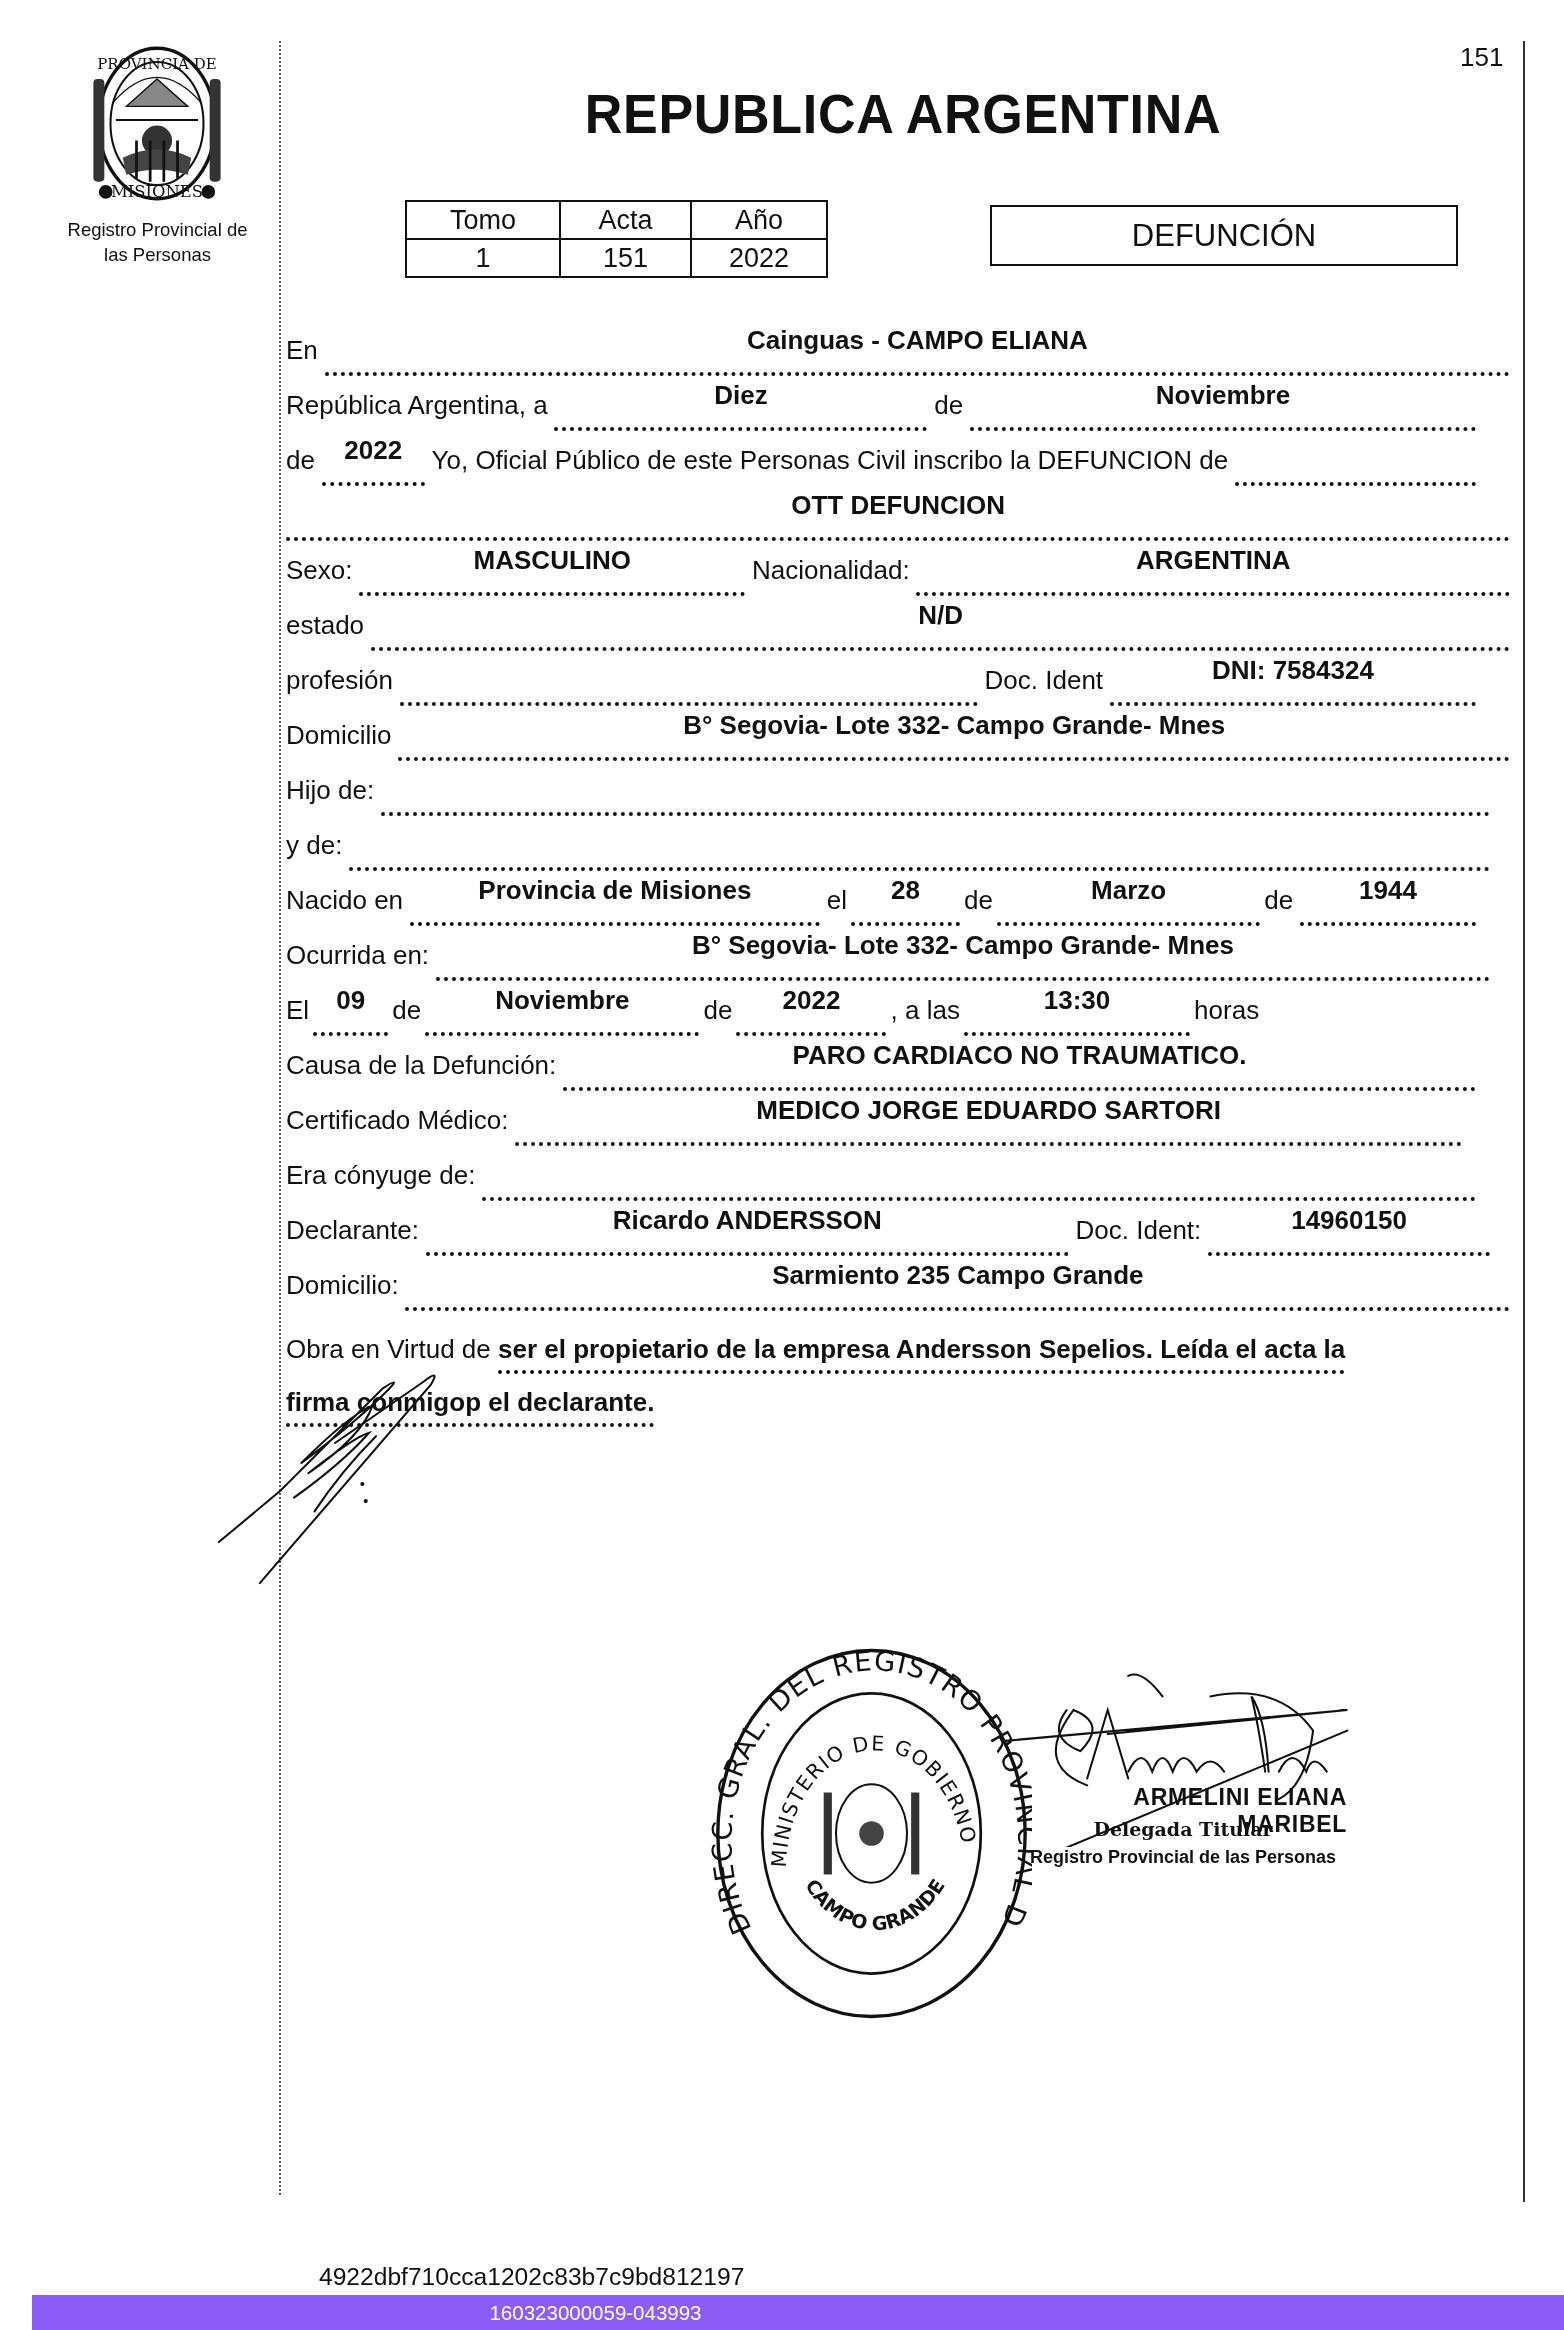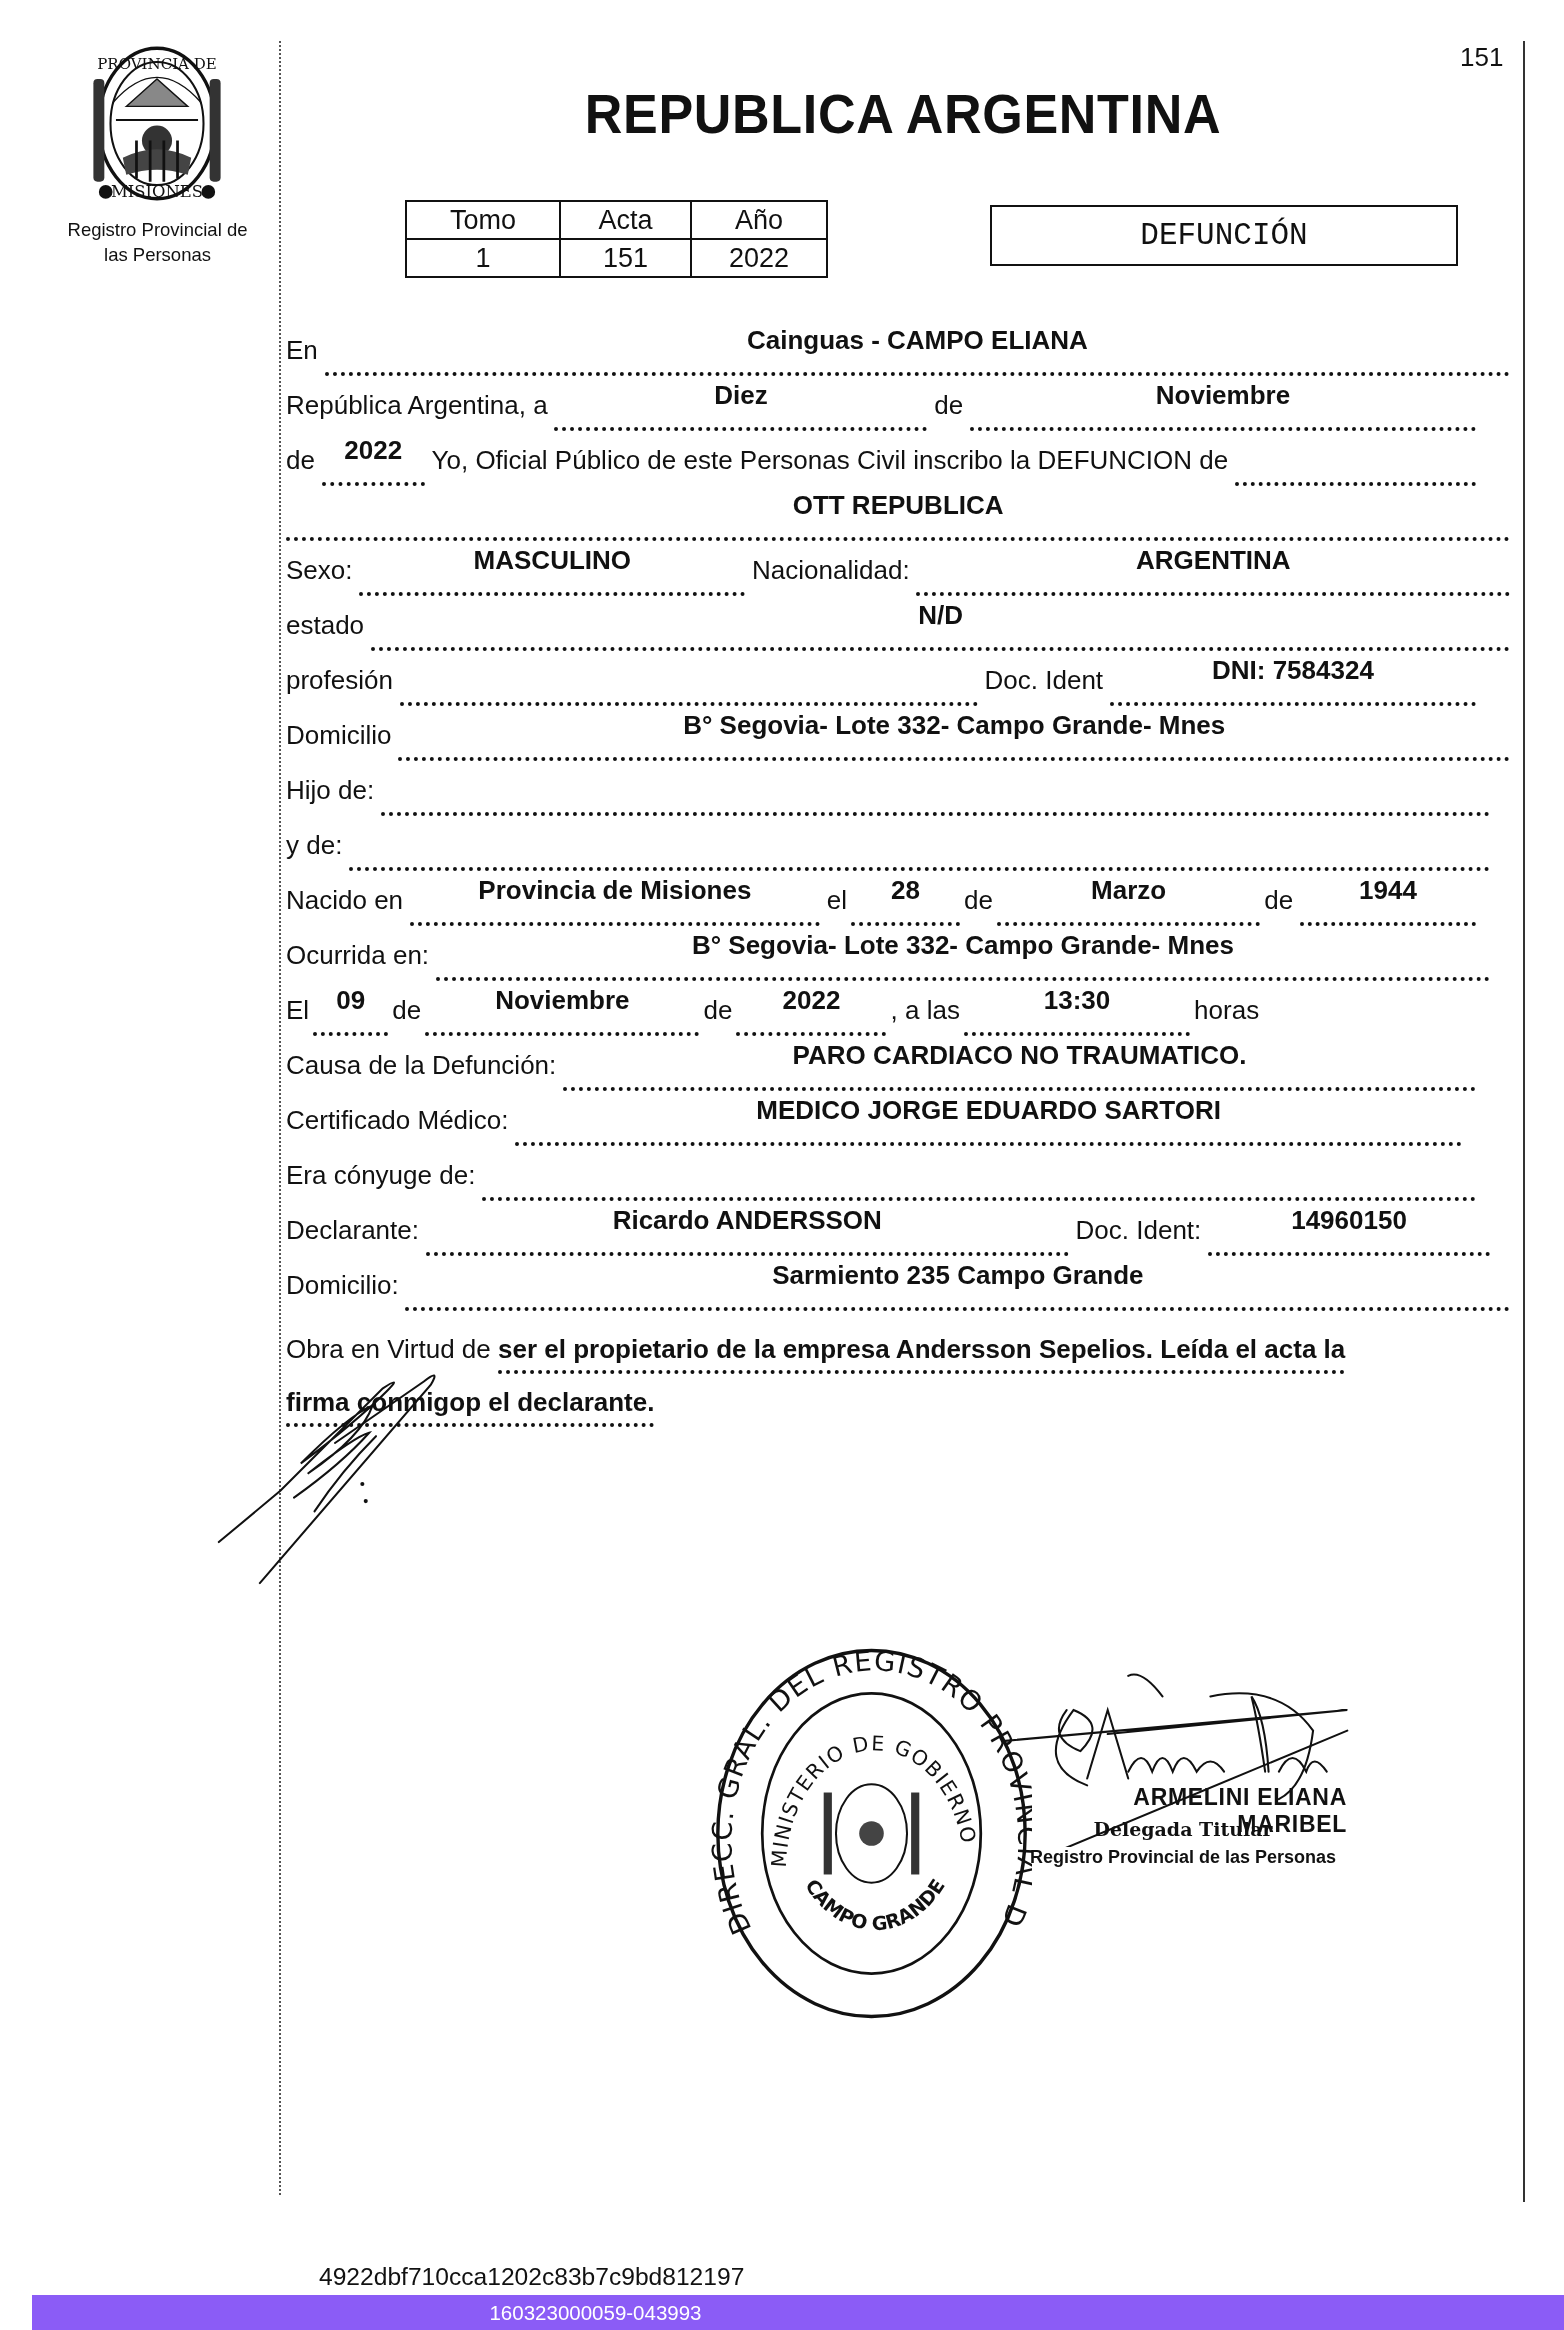--- a/index.html
+++ b/index.html
@@ -13,21 +13,21 @@
            font-size: 56px; font-weight: bold; letter-spacing: 0.7px; transform: scaleX(0.93); transform-origin: center; }
   .page-number { left: 1460px; top: 42px; font-size: 26px; }
   .margin-left { left: 279px; top: 41px; width: 0; height: 2154px; border-left: 2.1px dotted #555; }
   .margin-right { left: 1523px; top: 41px; width: 0; height: 2161px; border-left: 2.1px solid #333; }
 
   table.tomo { position: absolute; left: 405px; top: 200px; border-collapse: collapse; }
   table.tomo td { border: 2.7px solid #111; font-size: 27px; text-align: center; height: 36px; padding: 0; }
   table.tomo td.c1 { width: 152px; } table.tomo td.c2 { width: 129px; } table.tomo td.c3 { width: 134px; }
 
   .type-box { left: 990px; top: 205px; width: 464px; height: 57px; border: 2.7px solid #111;
-              display: flex; align-items: center; justify-content: center; font-size: 31px; font-family: Liberation Mono, monospace; }
+              display: flex; align-items: center; justify-content: center; font-size: 31px; }
 
   .form { left: 286px; top: 321px; width: 1231px; }
   .row { position: relative; height: 55px; display: flex; align-items: flex-end; font-size: 26px; }
   .lbl { white-space: nowrap; padding-bottom: 9.6px; }
   .fld { position: relative; flex: 1; text-align: center; font-weight: bold; white-space: nowrap;
          padding-bottom: 16.4px; margin: 0 6.8px; border-bottom: 4.1px dotted #111; min-height: 20.5px; }
   .fld.fixed { flex: none; }
   .fld.tight { margin: 0 4.1px; }
   .row.multiline { height: auto; display: block; padding-top: 12.3px; font-size: 26px; line-height: 53px; }
   .row.multiline .u { font-weight: bold; border-bottom: 4.1px dotted #111; padding-bottom: 5.5px; }
@@ -111,21 +111,21 @@
   </div>
 
   <div class="row">
     <span class="lbl">de</span>
     <span class="fld fixed" style="width:103px">2022</span>
     <span class="lbl">Yo, Oficial Público de este Personas Civil inscribo la DEFUNCION de</span>
     <span class="fld" style="margin-right:41px"></span>
   </div>
 
   <div class="row">
-    <span class="fld" style="margin-left:0">OTT REPUBLICA</span>
+    <span class="fld" style="margin-left:0">OTT DEFUNCION</span>
   </div>
 
   <div class="row">
     <span class="lbl">Sexo:</span>
     <span class="fld fixed" style="width:386px">MASCULINO</span>
     <span class="lbl">Nacionalidad:</span>
     <span class="fld">ARGENTINA</span>
   </div>
 
   <div class="row">

